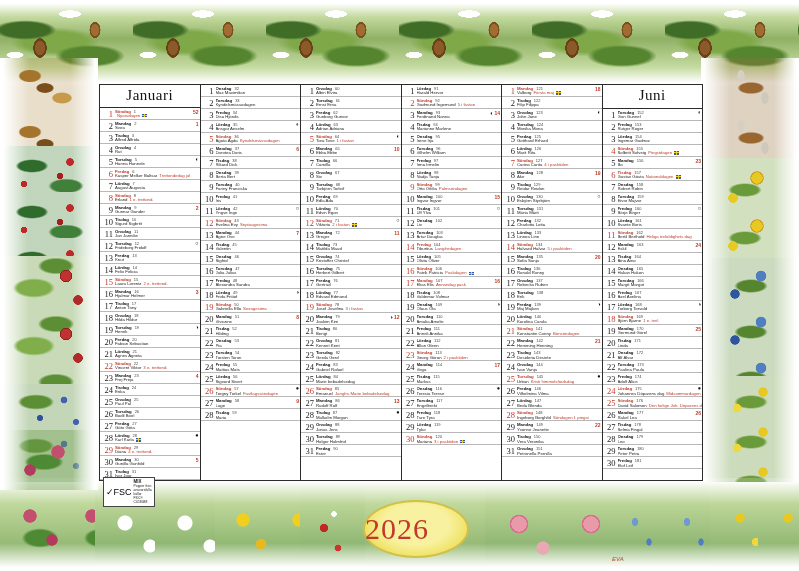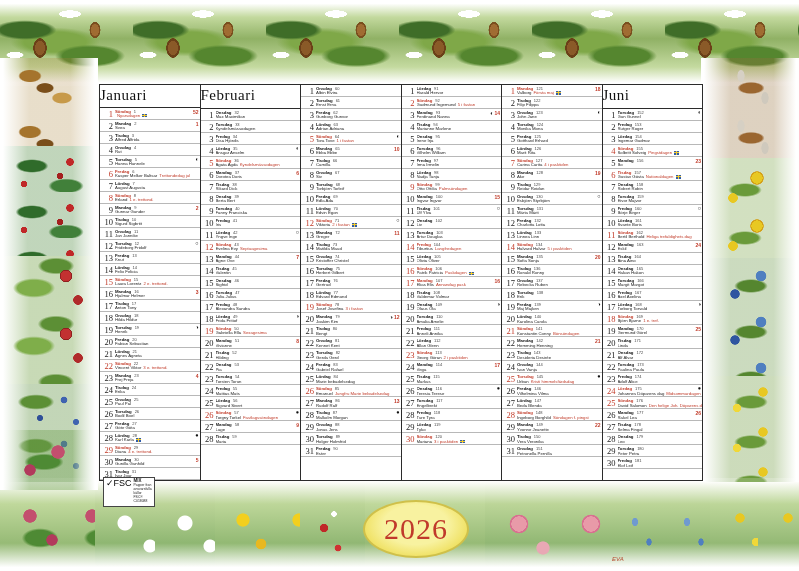--- a/index.html
+++ b/index.html
@@ -103,38 +103,38 @@
       radial-gradient(ellipse 4.4px 6px at 44px 64px,#4f7fc0 0 55%,rgba(0,0,0,0) 65%) repeat-x 0 0/52px 93px,
       linear-gradient(0deg,#fff 0 4%,rgba(118,166,82,.8) 30%,rgba(160,196,110,.7) 72%,rgba(255,255,255,.2) 96%);}
   .b-yellow{flex:1;background:
       radial-gradient(circle 5px at 30px 40px,#e8c822 0 4.4px,rgba(0,0,0,0) 5px) repeat-x 0 0/48px 93px,
       radial-gradient(circle 4.4px at 46px 64px,#f0d838 0 4px,rgba(0,0,0,0) 4.4px) repeat-x 0 0/48px 93px,
       linear-gradient(0deg,#fff 0 4%,rgba(122,168,84,.8) 30%,rgba(162,198,112,.7) 72%,rgba(255,255,255,.2) 96%);}
 
   
   .year-badge{position:absolute;z-index:3;left:363px;top:500px;width:102px;height:54px;
     border-radius:50%;background:radial-gradient(ellipse at 50% 42%,#f8f2a0 0 45%,#efe060 75%,#dfcf48 100%);
-    border:2px solid #cfc04a;display:flex;align-items:center;justify-content:center;}
+    border:2px solid #cfc04a;display:flex;align-items:center;justify-content:flex-start;}
   .year-badge span{font-family:"Liberation Serif",serif;font-size:30px;color:#c0392b;letter-spacing:1px;}
   .publisher{position:absolute;z-index:3;left:565px;top:468px;width:175px;height:18px;
     font-family:"Liberation Serif",serif;font-size:15px;color:#1a1a1a;text-align:center;white-space:nowrap;}
   .publisher .mark{font-size:11px;margin-right:3px;}
   .fsc{position:absolute;z-index:3;left:103px;top:477px;width:52px;height:30px;background:#fff;
-    border:1px solid #444;display:flex;align-items:flex-start;padding:1px 2px;box-sizing:border-box;}
+    border:1px solid #444;display:flex;align-items:center;padding:1px 2px;box-sizing:border-box;}
   .fsc .tree{font-size:9px;line-height:9px;margin-right:2px;}
   .fsc .txt{font-size:3.4px;line-height:4px;color:#222;}
   .fsc .txt b{font-size:4.5px;}
   .signature{position:absolute;z-index:3;left:612px;top:556px;font-size:6px;font-style:italic;color:#b5492e;}
 
   
   .grid{position:absolute;z-index:2;left:99px;top:84px;width:604px;height:397px;background:#fff;
     border:1px solid #2b2b2b;display:flex;box-sizing:border-box;}
   .month-col{flex:1 1 0;border-right:1px solid #2b2b2b;display:flex;flex-direction:column;min-width:0;}
   .month-col:last-child{border-right:none;}
-  .month-header{height:21px;border-bottom:1px solid #2b2b2b;
+  .month-header{height:21px;border-bottom:1px solid #2b2b2b;text-align:center;
     font-family:"Liberation Serif",serif;font-size:15px;padding-top:2px;letter-spacing:.5px;color:#111;}
   .days{flex:1;display:flex;flex-direction:column;}
   .day-row{position:relative;flex:0 0 12.03px;border-bottom:1px solid #b8b8b8;display:flex;
     overflow:hidden;box-sizing:border-box;}
   .dnum{width:13px;text-align:right;font-family:"Liberation Serif",serif;font-size:8.5px;
     line-height:12px;color:#222;flex:0 0 13px;}
   .dbody{flex:1;min-width:0;padding:1px 0 0 2px;}
   .l1{font-size:4.3px;line-height:5.2px;white-space:nowrap;overflow:hidden;color:#111;}
   .l1 .wd{font-weight:bold;}
   .l1 .doy{color:#444;margin-left:3px;font-size:4px;}
@@ -447,21 +447,20 @@
             <span class="dnum">31</span>
             <div class="dbody">
               <div class="l1"><span class="wd">Tisdag</span><span class="doy">31</span></div>
               <div class="l2"><span class="nm">Ivar Joar</span></div>
             </div>
             <div class="meta"></div>
           </div>
         </div>
       </div>
       <div class="month-col">
-        <div class="month-header">Februari</div>
         <div class="days">
           <div class="day-row">
             <span class="dnum">1</span>
             <div class="dbody">
               <div class="l1"><span class="wd">Onsdag</span><span class="doy">32</span></div>
               <div class="l2"><span class="nm">Max Maximilian</span></div>
             </div>
             <div class="meta"></div>
           </div>
           <div class="day-row">

